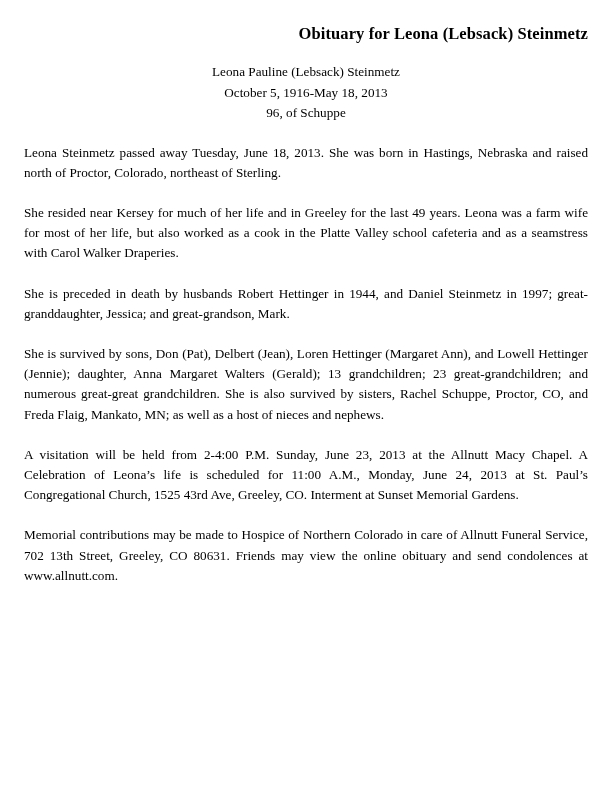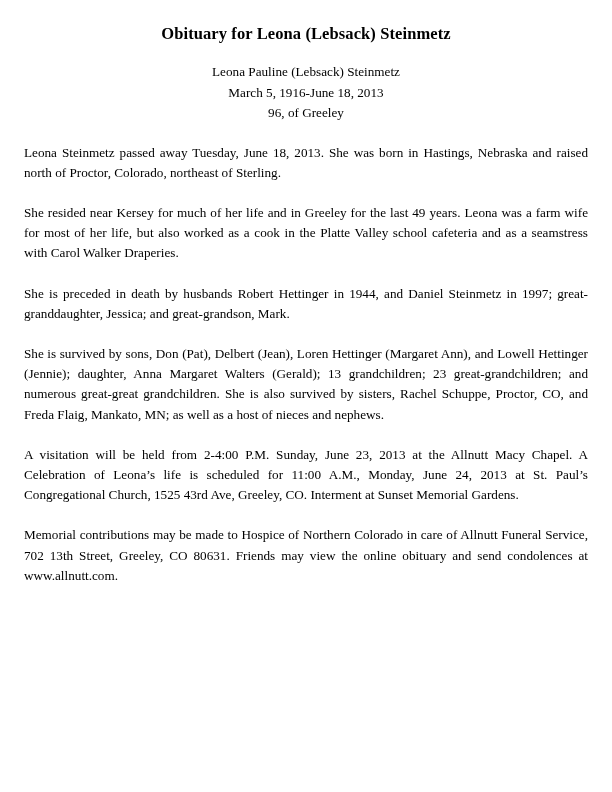--- a/index.html
+++ b/index.html
@@ -23,21 +23,21 @@
     padding: 24px 24px 0 24px;
     background: #ffffff;
   }
 
   .doc-title {
     font-size: 16.5px;
     font-weight: bold;
     line-height: 20px;
     margin: 0 0 0 0;
     letter-spacing: 0.1px;
-    text-align: center;
+    text-align: right;
   }
 
   .header-block {
     margin-top: 18px;
   }
 
   .header-line {
     font-size: 13.2px;
     line-height: 20.5px;
     text-align: center;
@@ -64,22 +64,22 @@
 </style>
 </head>
 <body>
 
 <div class="page">
 
   <h1 class="doc-title">Obituary for Leona (Lebsack) Steinmetz</h1>
 
   <div class="header-block">
     <div class="header-line">Leona Pauline (Lebsack) Steinmetz</div>
-    <div class="header-line">March 5, 1916-June 18, 2013</div>
-    <div class="header-line">96, of Greeley</div>
+    <div class="header-line">October 5, 1916-May 18, 2013</div>
+    <div class="header-line">96, of Schuppe</div>
   </div>
 
   <div class="body-block">
     <p class="para">Leona Steinmetz passed away Tuesday, June 18, 2013. She was born in Hastings, Ne­braska and raised north of Proctor, Colorado, northeast of Sterling.</p>
     <p class="para">She resided near Kersey for much of her life and in Greeley for the last 49 years. Leona was a farm wife for most of her life, but also worked as a cook in the Platte Valley school cafeteria and as a seamstress with Carol Walker Draperies.</p>
     <p class="para">She is preceded in death by husbands Robert Hettinger in 1944, and Daniel Steinmetz in 1997; great-granddaughter, Jessica; and great-grandson, Mark.</p>
     <p class="para">She is survived by sons, Don (Pat), Delbert (Jean), Loren Hettinger (Margaret Ann), and Lowell Hettinger (Jennie); daughter, Anna Margaret Walters (Gerald); 13 grandchildren; 23 great-grandchildren; and numerous great-great grandchildren. She is also survived by sisters, Rachel Schuppe, Proctor, CO, and Freda Flaig, Mankato, MN; as well as a host of nieces and nephews.</p>
     <p class="para">A visitation will be held from 2-4:00 P.M. Sunday, June 23, 2013 at the Allnutt Macy Chapel. A Celebration of Leona’s life is scheduled for 11:00 A.M., Monday, June 24, 2013 at St. Paul’s Congregational Church, 1525 43rd Ave, Greeley, CO. Interment at Sunset Memorial Gardens.</p>
     <p class="para">Memorial contributions may be made to Hospice of Northern Colorado in care of All­nutt Funeral Service, 702 13th Street, Greeley, CO 80631. Friends may view the online obituary and send condolences at www.allnutt.com.</p>
   </div>

